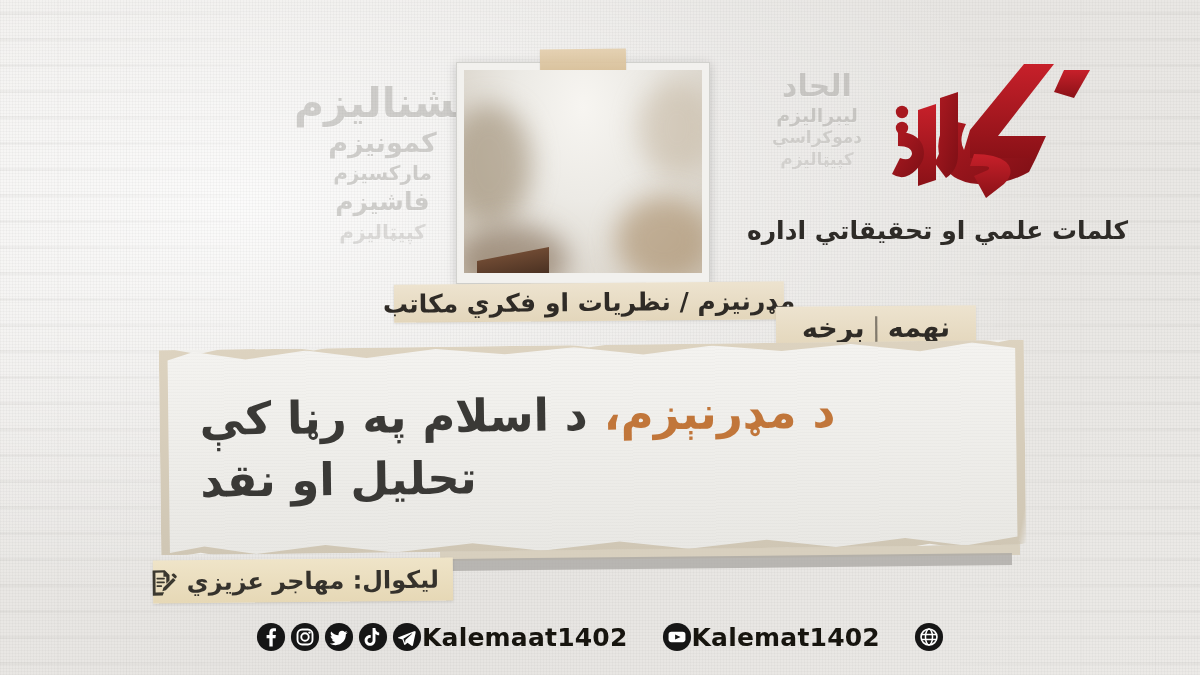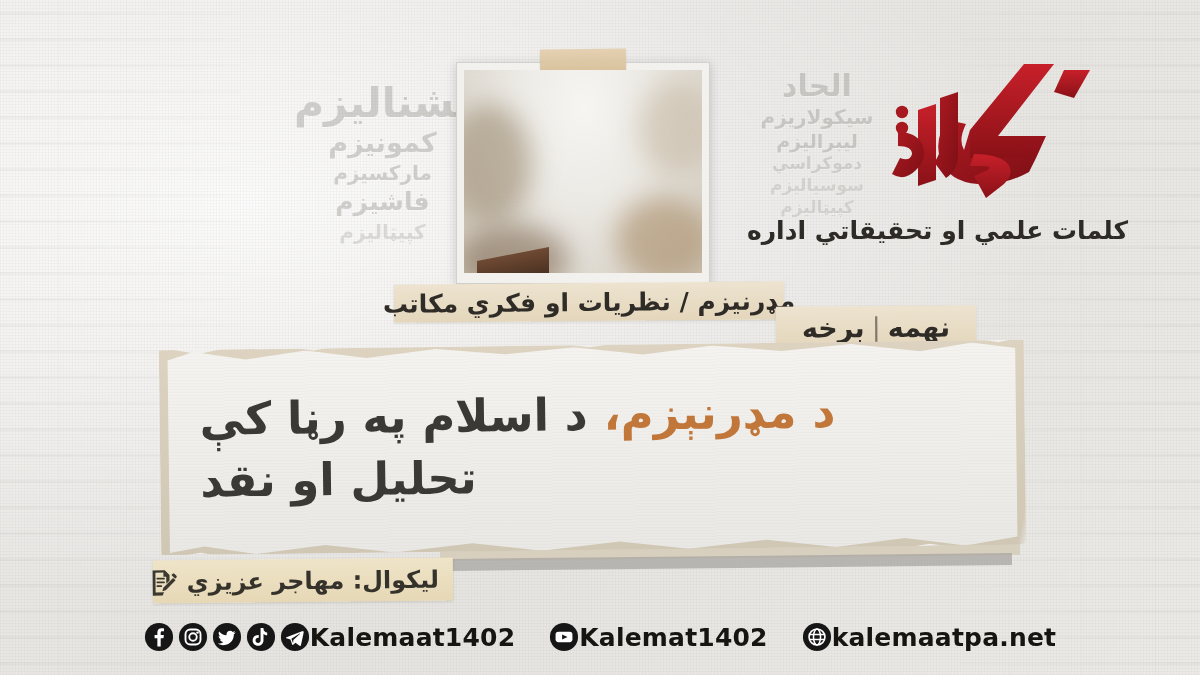--- a/index.html
+++ b/index.html
@@ -238,24 +238,22 @@
     <span class="w2">
       <span>کمونیزم</span>
     </span>
     <span class="w3">مارکسیزم</span>
     <span class="w4">فاشیزم</span>
     <span class="w5">کپیټالیزم</span>
   </div>
 
   <div class="ghost-words gw-right">
     <span class="r1">الحاد</span>
-    <span class="r2">سیکولاریزم</span>
     <span class="r3">لیبرالیزم</span>
     <span class="r4">دموکراسي</span>
-    <span class="r5">سوسیالیزم</span>
     <span class="r5">کپیټالیزم</span>
   </div>
 
   <div class="photo-wrap">
     <div class="tape"></div>
     <div class="photo">
       <div class="blurblob bb1"></div>
       <div class="blurblob bb2"></div>
       <div class="blurblob bb3"></div>
       <div class="blurblob bb4"></div>
@@ -383,18 +381,17 @@
 
     <div class="f-gap"></div>
 
     <div class="f-group">
       <svg class="sicon" viewBox="0 0 64 64">
         <circle cx="32" cy="32" r="30" fill="#161616"></circle>
         <circle cx="32" cy="32" r="17" fill="none" stroke="#fff" stroke-width="3.4"></circle>
         <ellipse cx="32" cy="32" rx="7.5" ry="17" fill="none" stroke="#fff" stroke-width="3.2"></ellipse>
         <path d="M16 26.5h32M16 37.5h32" stroke="#fff" stroke-width="3.2" fill="none"></path>
       </svg>
-      <span class="f-label">kalemaatpa.net</span>
     </div>
 
   </div>
 
 </div>
 
 </body></html>

